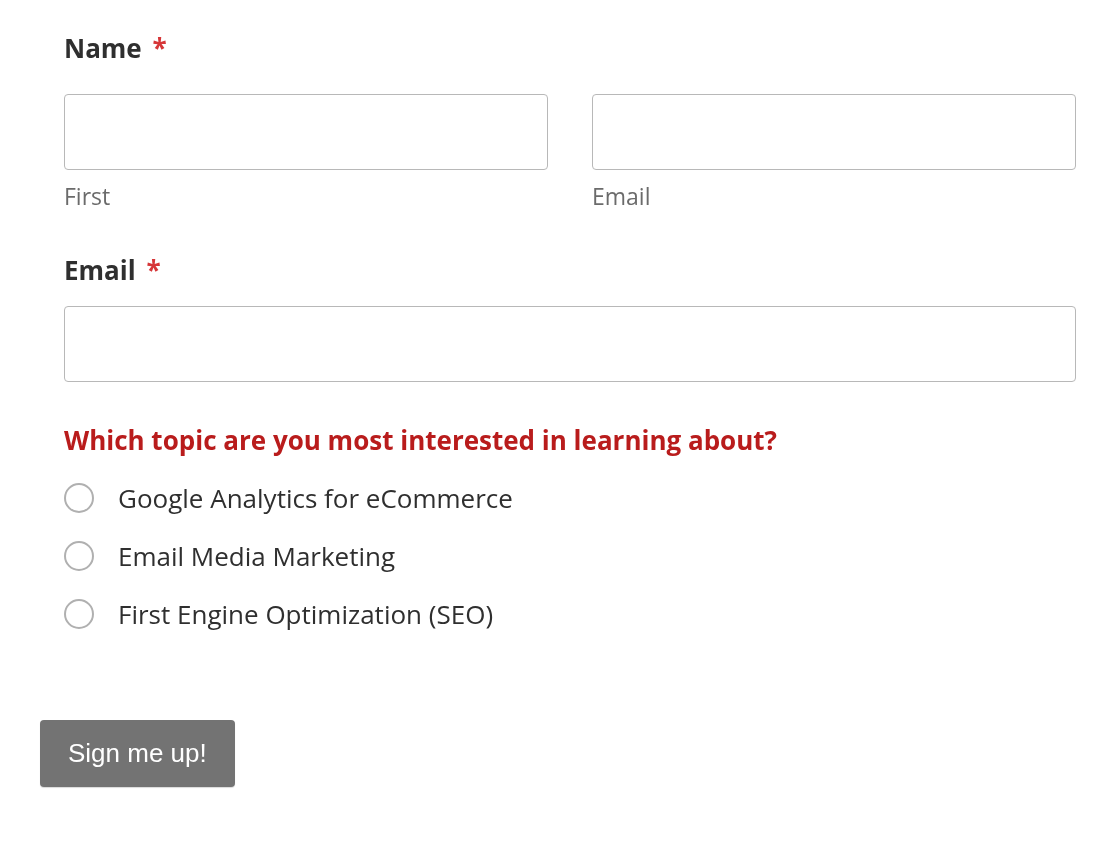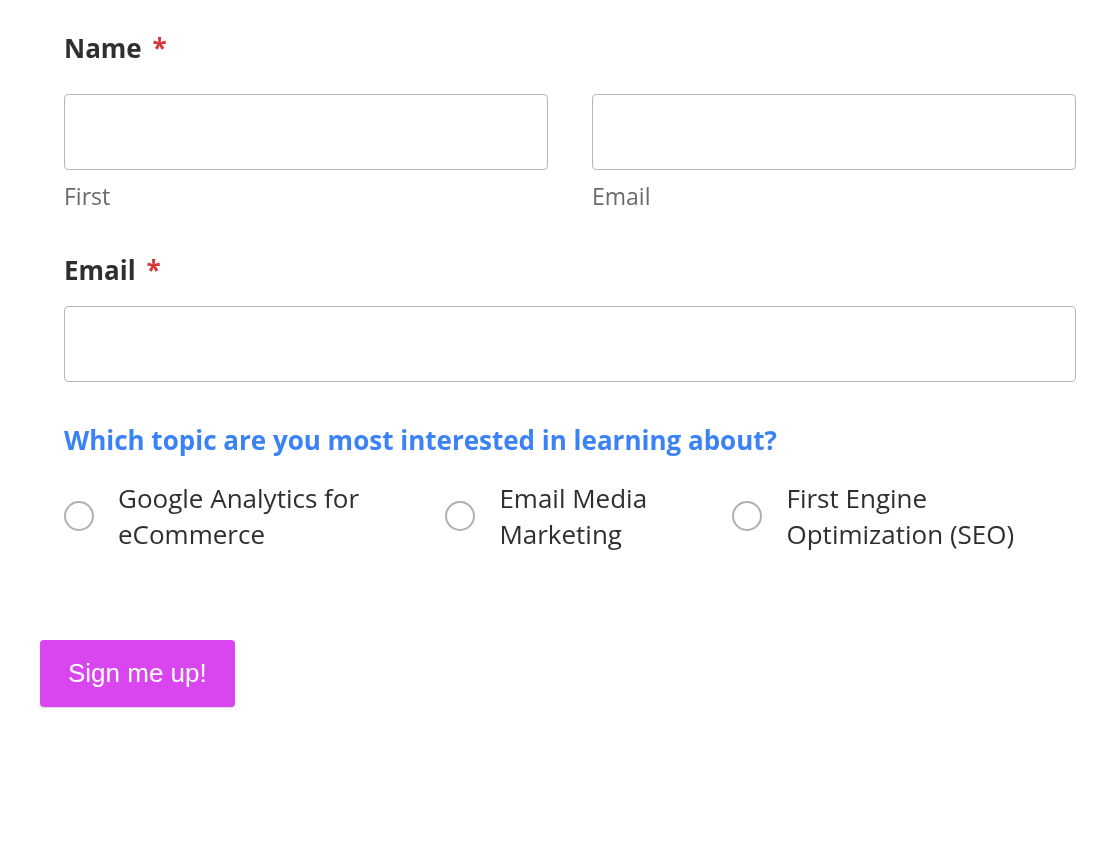--- a/index.html
+++ b/index.html
@@ -59,26 +59,26 @@
       height: 76px;
       border: 1px solid #b8b8b8;
       border-radius: 4px;
       font-size: 22px;
       padding: 0 14px;
       background: #fff;
     }
     .topic-question {
       font-size: 26px;
       font-weight: 700;
-      color: #3b82f6;
+      color: #b91c1c;
       margin-bottom: 22px;
     }
     .radio-list {
       display: flex;
-      flex-direction: row;
+      flex-direction: column;
       gap: 22px;
     }
     .radio-item {
       display: flex;
       align-items: center;
       gap: 24px;
       cursor: pointer;
     }
     .radio-circle {
       width: 30px;
@@ -88,21 +88,21 @@
       flex-shrink: 0;
       background: #fff;
     }
     .radio-label {
       font-size: 26px;
       color: #2f2f2f;
       font-weight: 400;
     }
     .submit-button {
       margin-top: 48px;
-      background: #d946ef;
+      background: #737373;
       color: #fff;
       font-size: 26px;
       font-weight: 400;
       border: none;
       border-radius: 4px;
       padding: 18px 28px;
       cursor: pointer;
       box-shadow: 0 1px 1px rgba(0,0,0,0.15);
     }
   </style>

